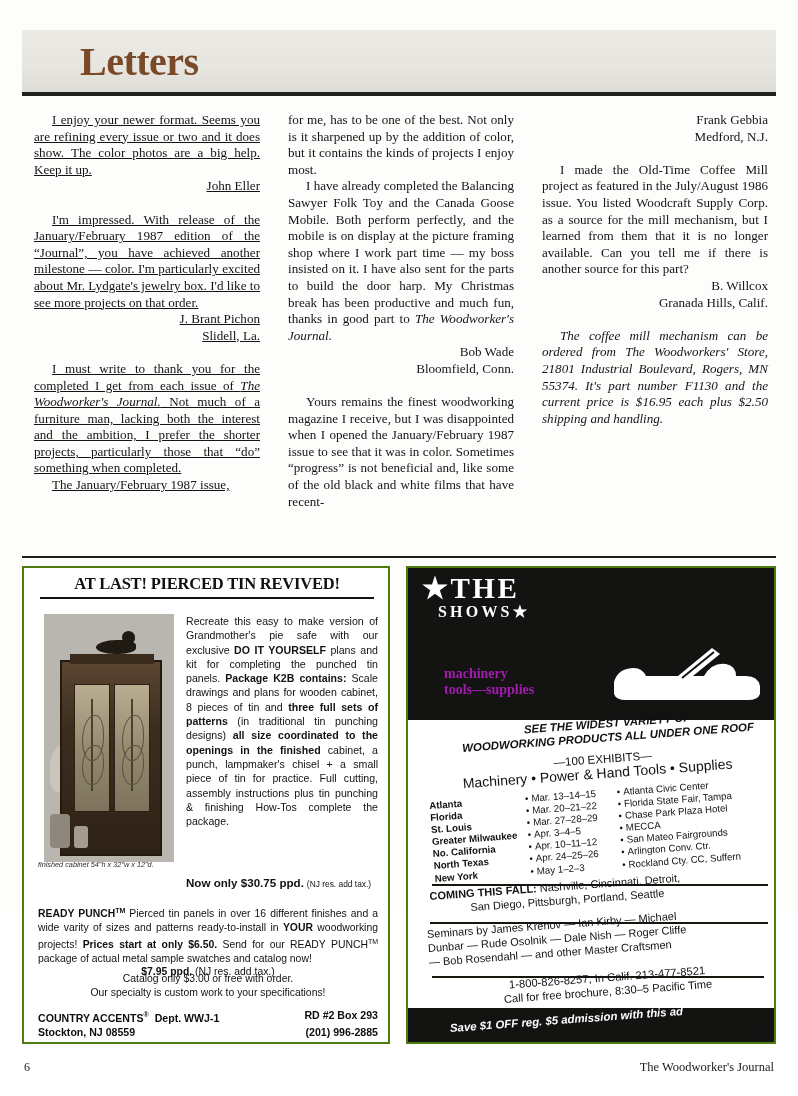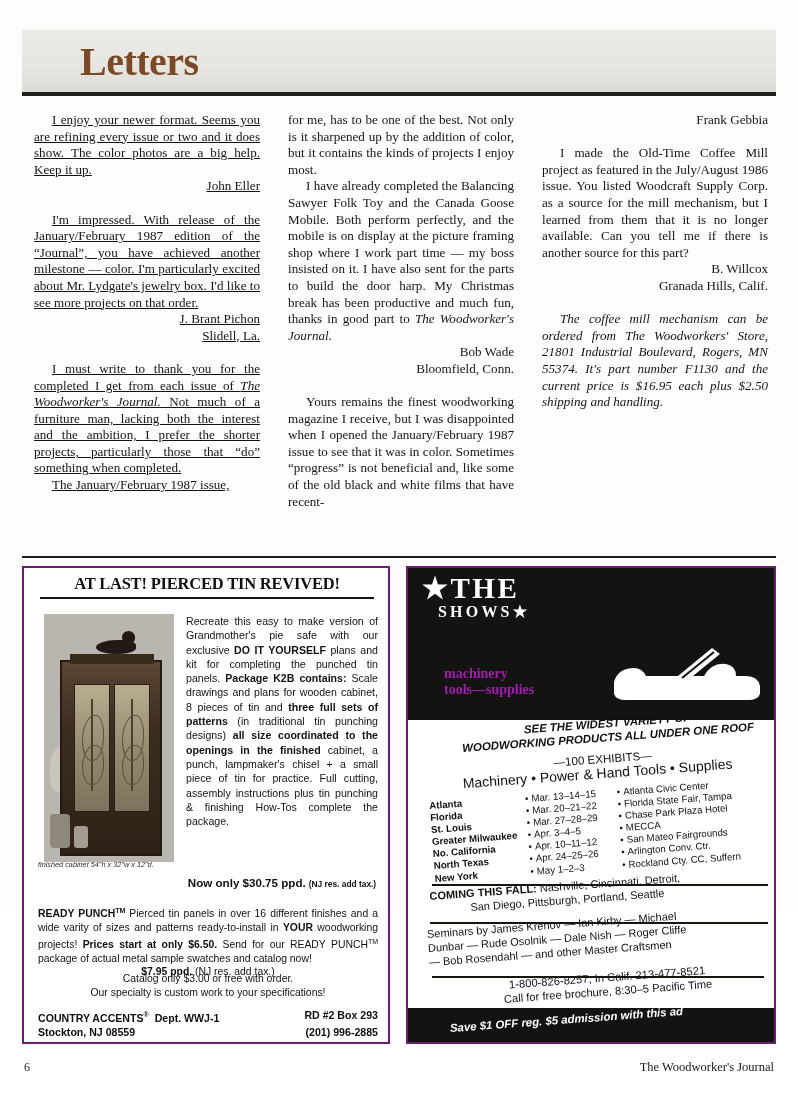--- a/index.html
+++ b/index.html
@@ -53,21 +53,21 @@
     font-style:italic;text-align:justify;text-indent:18px;
     font-size:13.1px;line-height:16.6px;
   }
   .sep-rule{
     position:absolute;left:22px;top:556px;width:754px;height:2px;
     background:#1d1d1b;
   }
   
   .ads{position:absolute;left:22px;top:566px;width:754px;height:478px;}
   .ad{position:absolute;top:0;height:478px;background:#fff;
-      border:2px solid #701a75;box-sizing:border-box;}
+      border:2px solid #4d7c0f;box-sizing:border-box;}
   .ad-left{left:0;width:368px;}
   .ad-right{left:384px;width:370px;}
   
   .tin-head{
     position:absolute;left:12px;top:6px;width:342px;
     text-align:center;font-weight:bold;font-size:16.5px;
     font-family:"Liberation Serif", serif;color:#111;
     letter-spacing:-0.2px;
   }
   .tin-head-rule{position:absolute;left:16px;top:29px;width:334px;height:2px;background:#15150f;}
@@ -116,22 +116,21 @@
   .tin-body{
     position:absolute;left:162px;top:46px;width:192px;
     font-family:"Liberation Sans", sans-serif;
     font-size:10.6px;line-height:14.3px;
     text-align:justify;color:#121212;
   }
   .tin-body b{font-weight:bold;}
   .tin-price{
     position:absolute;left:162px;top:308px;width:192px;
     font-family:"Liberation Sans", sans-serif;font-size:10.6px;color:#111;
-    text-align:center;
-    font-weight:bold;
+    text-align:left;
   }
   .tin-price b{font-size:11.6px;}
   .tin-price .small{font-size:8.4px;}
   .tin-ready{
     position:absolute;left:14px;top:336px;width:340px;
     font-family:"Liberation Sans", sans-serif;
     font-size:10.4px;line-height:13.6px;text-align:justify;color:#111;
   }
   .tin-ready b{font-weight:bold;}
   .tin-ready .ctr{display:block;text-align:center;}
@@ -256,20 +255,21 @@
     <div class="col c2">
         <p class="cont">for me, has to be one of the best. Not only is it sharpened up by the addition of color, but it contains the kinds of projects I enjoy most.</p>
         <p class=""><span>I have already completed the Balancing Sawyer Folk Toy and the Canada Goose Mobile. Both perform perfectly, and the mobile is on display at the picture framing shop where I work part time — my boss insisted on it. I have also sent for the parts to build the door harp. My Christmas break has been productive and much fun, thanks in good part to </span><span class="ital">The Woodworker's Journal.</span><span></span></p>
         <p class="sig">Bob Wade</p>
         <p class="sig">Bloomfield, Conn.</p>
         <div class="gap"></div>
         <p class="">Yours remains the finest woodworking magazine I receive, but I was disappointed when I opened the January/February 1987 issue to see that it was in color. Sometimes “progress” is not beneficial and, like some of the old black and white films that have recent-</p>
       </div>
     <div class="col c3">
         <p class="sig">Frank Gebbia</p>
+        <p class="sig">Medford, N.J.</p>
         <div class="gap"></div>
         <p class="">I made the Old-Time Coffee Mill project as featured in the July/August 1986 issue. You listed Woodcraft Supply Corp. as a source for the mill mechanism, but I learned from them that it is no longer available. Can you tell me if there is another source for this part?</p>
         <p class="sig">B. Willcox</p>
         <p class="sig">Granada Hills, Calif.</p>
         <div class="gap"></div>
         <p class="editor-note">The coffee mill mechanism can be ordered from The Woodworkers' Store, 21801 Industrial Boulevard, Rogers, MN 55374. It's part number F1130 and the current price is $16.95 each plus $2.50 shipping and handling.</p>
       </div>
   </div>
 
   <div class="sep-rule"></div>

